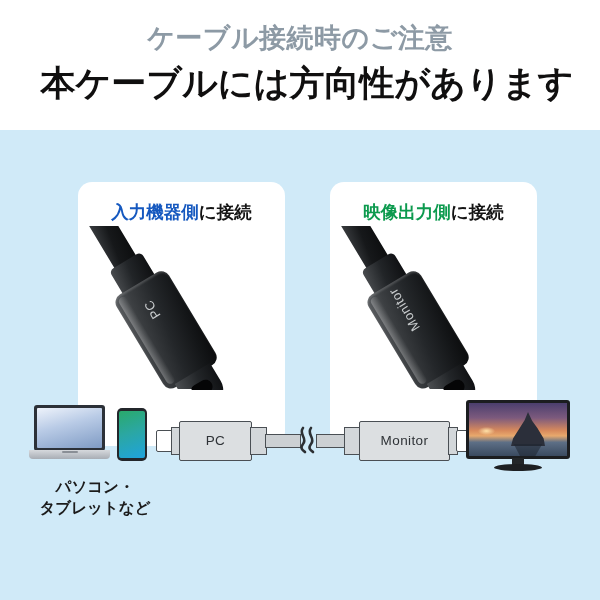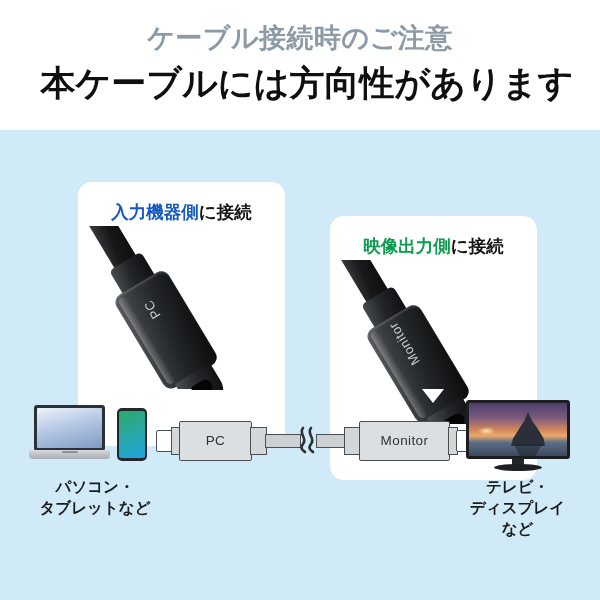--- a/index.html
+++ b/index.html
@@ -69,21 +69,21 @@
   
   .callout {
     position: absolute;
     top: 52px;
     width: 207px;
     height: 264px;
     background: #ffffff;
     border-radius: 14px;
   }
   .callout.left  { left: 78px; }
-  .callout.right { left: 330px; margin-top: 34px; }
+  .callout.right { left: 330px; }
 
   .callout-tail {
     position: absolute;
     top: 259px;
     width: 0;
     height: 0;
     border-left: 11px solid transparent;
     border-right: 11px solid transparent;
     border-top: 14px solid #ffffff;
   }
@@ -469,19 +469,16 @@
             <div class="tv-rock"></div>
             <div class="tv-refl"></div>
           </div>
         </div>
         <div class="tv-stand-neck"></div>
         <div class="tv-stand-base"></div>
       </div>
 
       <div class="label left-label">パソコン・
 タブレットなど</div>
-      <div class="label right-label">テレビ・
-ディスプレイ
-など</div>
 
     </div>
   </div>
 </div>
 
 </body></html>

